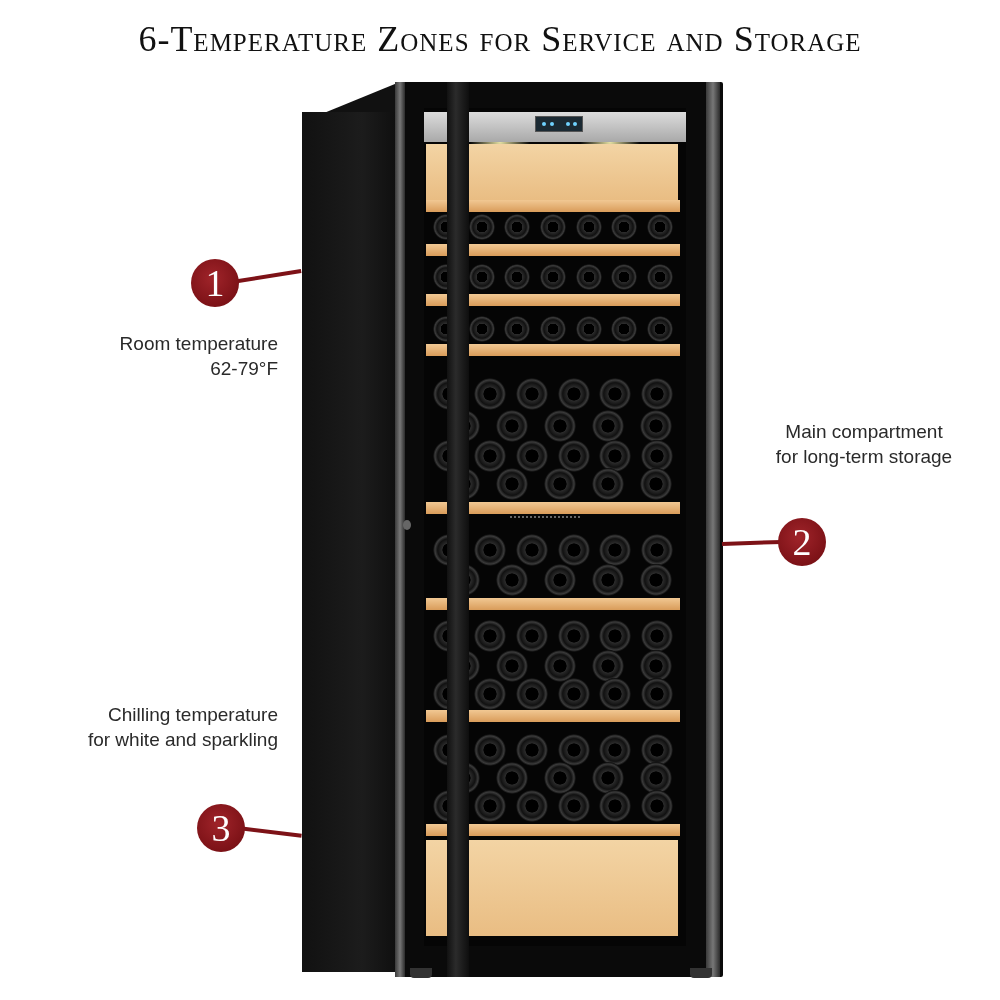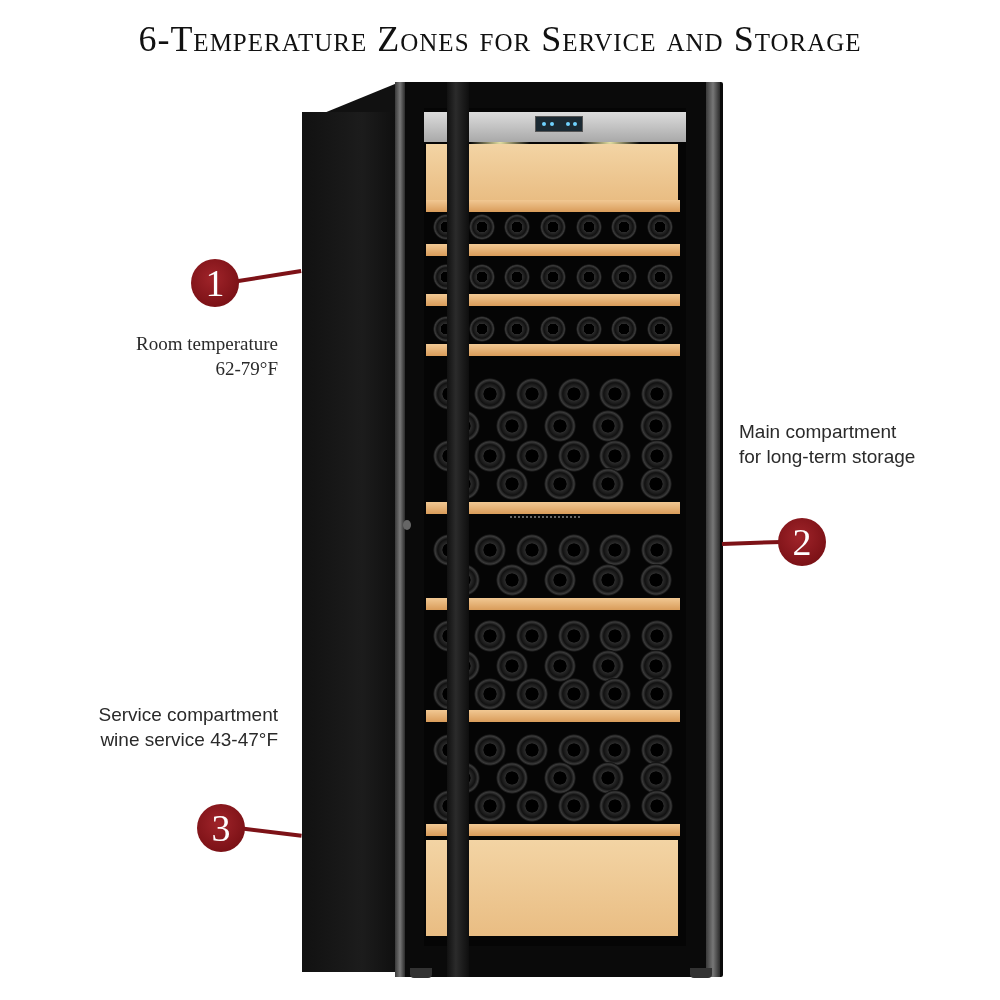--- a/index.html
+++ b/index.html
@@ -11,21 +11,21 @@
   }
   .badge {
     position: absolute; width: 48px; height: 48px; border-radius: 50%;
     background: radial-gradient(circle at 45% 40%, #a0242a 0%, #7d1217 70%, #6a0e12 100%);
     color: #fff; font-family: "Liberation Serif", "DejaVu Serif", serif; font-size: 38px;
     text-align: center; line-height: 48px;
   }
   .leader { position: absolute; height: 4px; background: #7d1217; transform-origin: 0 50%; }
   .label { position: absolute; font-size: 19px; line-height: 25px; color: #2a2a2a; }
   .label.right-align { text-align: right; }
-  .label.left-align { text-align: left; }
+  .label.left-align { text-align: center; }
 
   
   .cab-side { position: absolute; left: 302px; top: 112px; width: 100px; height: 860px;
     background: linear-gradient(90deg, #111 0%, #1c1c1c 60%, #0d0d0d 100%); }
   .cab-side-top { position: absolute; left: 302px; top: 82px; width: 115px; height: 40px;
     background: #111; clip-path: polygon(0 100%, 85% 0, 100% 0, 100% 100%); }
   .cab-front { position: absolute; left: 395px; top: 82px; width: 328px; height: 895px;
     background: #0a0a0a; border-radius: 2px; }
   .frame-edge { position: absolute; top: 82px; width: 10px; height: 895px;
     background: linear-gradient(90deg, #3a3a3a, #777 50%, #2b2b2b); }
@@ -209,35 +209,35 @@
 
   <div class="door-bar"></div>
   <div class="handle"></div>
   <div class="foot" style="left:410px"></div>
   <div class="foot" style="left:690px"></div>
 </div>
 
 <div>
   <div class="leader" style="left:232px; top:280px; width:70px; transform: rotate(-9deg);"></div>
   <div class="badge" style="left:191px; top:259px;">1</div>
-  <div class="label right-align" style="left:40px; top:331px; width:238px;font-family:Liberation Serif, serif;">
+  <div class="label right-align" style="left:40px; top:331px; width:238px;">
     <div>Room temperature</div>
     <div>62-79°F</div>
   </div>
 </div>
 
 <div>
   <div class="leader" style="left:722px; top:542px; width:60px; transform: rotate(-2deg);"></div>
   <div class="badge" style="left:778px; top:518px;">2</div>
   <div class="label left-align" style="left:739px; top:419px; width:250px;">
     <div>Main compartment</div>
     <div>for long-term storage</div>
   </div>
 </div>
 
 <div>
   <div class="leader" style="left:238px; top:826px; width:64px; transform: rotate(7deg);"></div>
   <div class="badge" style="left:197px; top:804px;">3</div>
   <div class="label right-align" style="left:30px; top:702px; width:248px;">
-    <div>Service compartment</div>
-    <div>wine service 43-47°F</div>
+    <div>Chilling temperature</div>
+    <div>for white and sparkling</div>
   </div>
 </div>
 
 </body></html>

